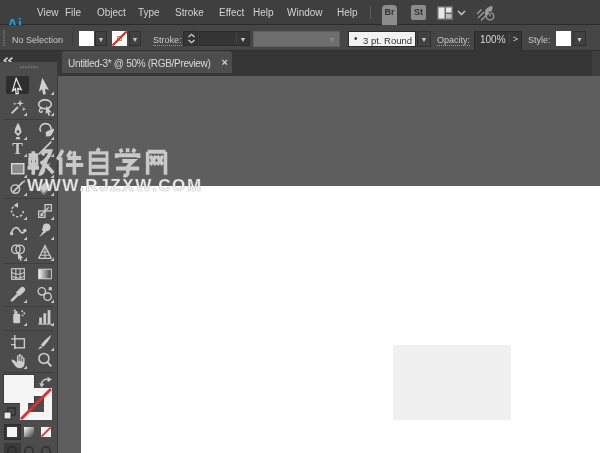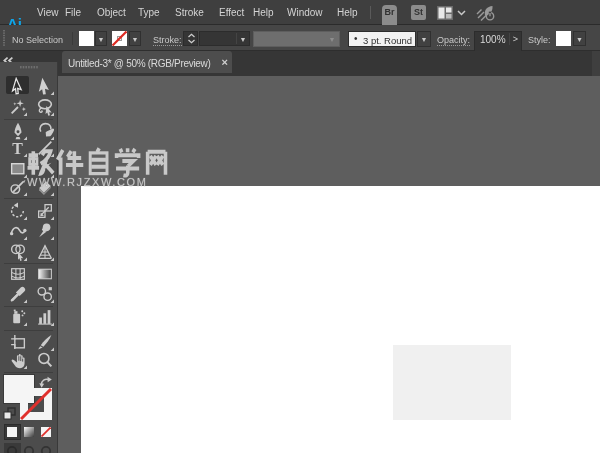--- a/index.html
+++ b/index.html
@@ -19,21 +19,21 @@
   #tab{position:absolute;left:62px;top:0px;width:170px;height:22px;background:#4d4d4d;border-radius:3px 3px 0 0;}
   #tabtext{position:absolute;left:6px;top:6.5px;font-size:10px;letter-spacing:-0.3px;color:#dadada;white-space:nowrap;}
   #tabx{position:absolute;right:4px;top:5px;font-size:11px;color:#d0d0d0;font-weight:bold;}
   #toolbar{left:0;top:62px;width:58px;height:391px;background:#4c4c4c;border-right:1px solid #393939;box-sizing:border-box;}
   #canvas{left:58px;top:76px;width:542px;height:377px;background:#5e5e5e;}
   #artboard{position:absolute;left:23px;top:110px;width:519px;height:267px;background:#ffffff;}
   #grayrect{position:absolute;left:335px;top:269px;width:118px;height:75px;background:#f0f0f0;}
   .tsep{position:absolute;left:4px;width:49px;height:1px;background:#3e3e3e;}
   .ticon{position:absolute;width:18px;height:18px;}
   #wm1{position:absolute;left:27px;top:146px;z-index:50;transform:scale(1.05,1.15);transform-origin:0 0;}
-  #wm2{position:absolute;left:27px;top:176px;z-index:50;font-size:11px;font-weight:normal;
+  #wm2{position:absolute;left:27px;top:176px;z-index:50;font-size:17px;font-weight:bold;
        color:rgba(255,255,255,0.88);-webkit-text-stroke:0.7px rgba(140,140,140,0.5);
        letter-spacing:1.6px;white-space:nowrap;}
 </style>
 </head>
 <body>
 
 <div class="abs" id="menubar">
   <div id="ailogo">Ai</div>
   <div class="mitem" style="left:37px">View</div>
   <div class="mitem" style="left:65px">File</div>

